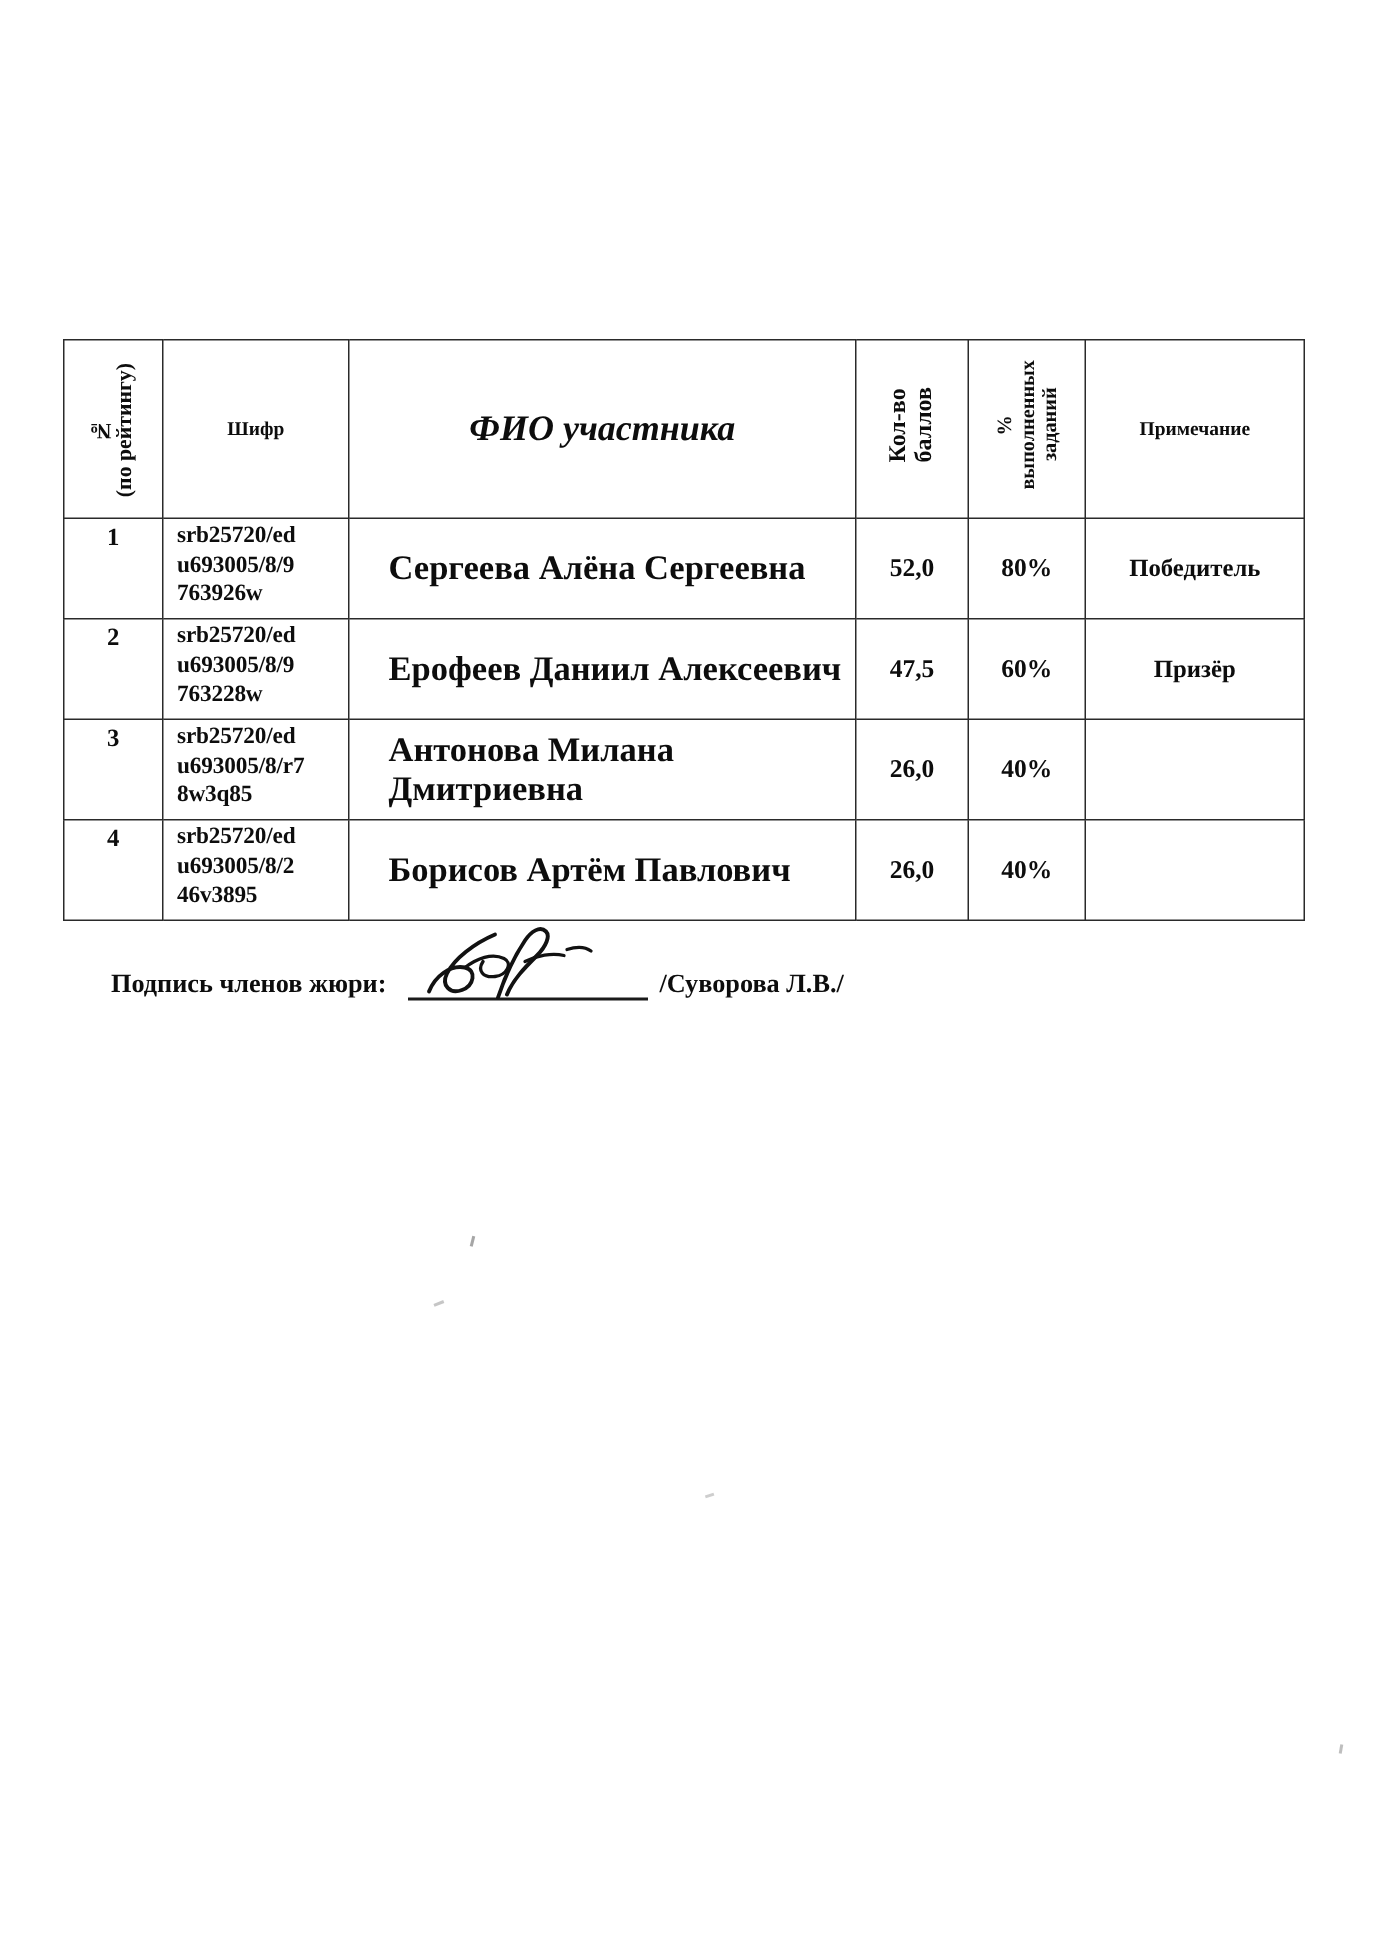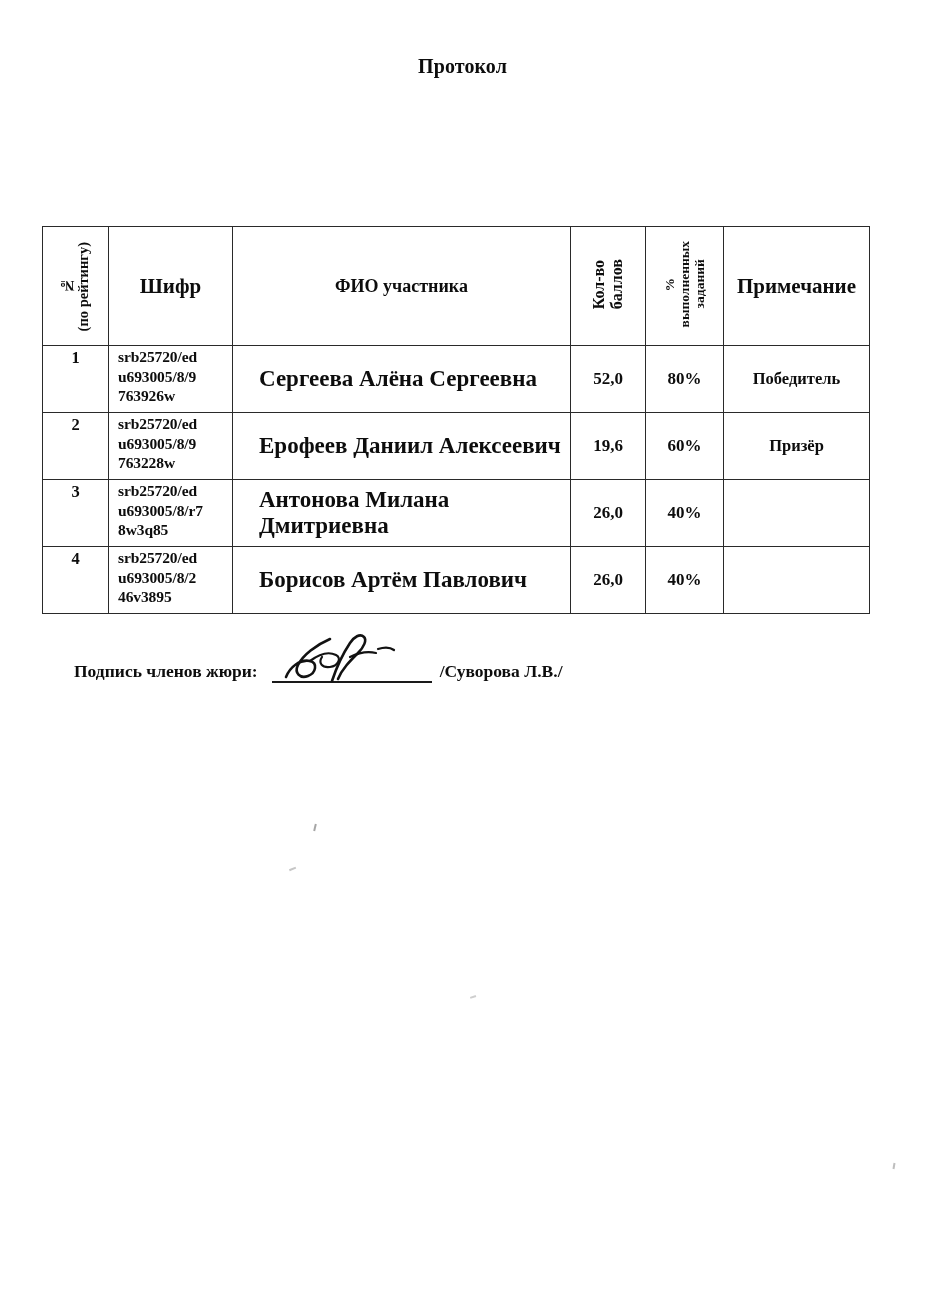--- a/index.html
+++ b/index.html
@@ -72,23 +72,23 @@
     padding-bottom: 4px;
   }
   .vcell-mid { vertical-align: middle; }
   .v-rank  { font-size: 14.5px; padding-bottom: 6px; }
   .v-score { font-size: 16px; }
   .v-pct   { font-size: 13.5px; }
 
   .hcell {
     text-align: center;
     font-weight: bold;
-    font-size: 21px;
-  }
-  .hcell-fio { font-size: 18px; }
+    font-size: 13px;
+  }
+  .hcell-fio { font-size: 24px; font-style: italic; }
 
   
   .data-row td { height: 64px; }
   .data-row .cell-rank {
     text-align: center;
     vertical-align: top;
     font-weight: bold;
     font-size: 16.5px;
     padding-top: 2px;
   }
@@ -119,21 +119,20 @@
 
   
   .signature-block {
     position: absolute;
     left: 74px;
     top: 645px;
     display: flex;
     align-items: flex-end;
     font-weight: bold;
     font-size: 17.5px;
-    margin-top: 16px;
   }
   .sig-label { white-space: pre; padding-bottom: 1px; }
   .sig-rule {
     position: relative;
     width: 160px;
     margin: 0 8px 0 14px;
     border-bottom: 2.2px solid #1a1a1a;
     height: 20px;
   }
   .sig-mark {
@@ -150,21 +149,20 @@
   .speckle {
     position: absolute;
     background: #5d5d5d;
     opacity: 0.55;
   }
 </style>
 </head>
 <body>
 
 <div class="doc-title">
-  <span class="line line-1">Протокол</span>
 </div>
 
 <table class="protocol-table">
   <colgroup>
     <col class="col-rank">
       <col class="col-code">
       <col class="col-fio">
     <col class="col-score">
       <col class="col-pct">
       <col class="col-note">
@@ -199,21 +197,21 @@
       <td class="cell-score">52,0</td>
       <td class="cell-pct">80%</td>
       <td class="cell-note">Победитель</td>
     </tr>
     <tr class="data-row">
       <td class="cell-rank">2</td>
       <td class="cell-code">srb25720/ed
 u693005/8/9
 763228w</td>
       <td class="cell-fio">Ерофеев Даниил Алексеевич</td>
-      <td class="cell-score">19,6</td>
+      <td class="cell-score">47,5</td>
       <td class="cell-pct">60%</td>
       <td class="cell-note">Призёр</td>
     </tr>
     <tr class="data-row">
       <td class="cell-rank">3</td>
       <td class="cell-code">srb25720/ed
 u693005/8/r7
 8w3q85</td>
       <td class="cell-fio">Антонова Милана Дмитриевна</td>
       <td class="cell-score">26,0</td>

